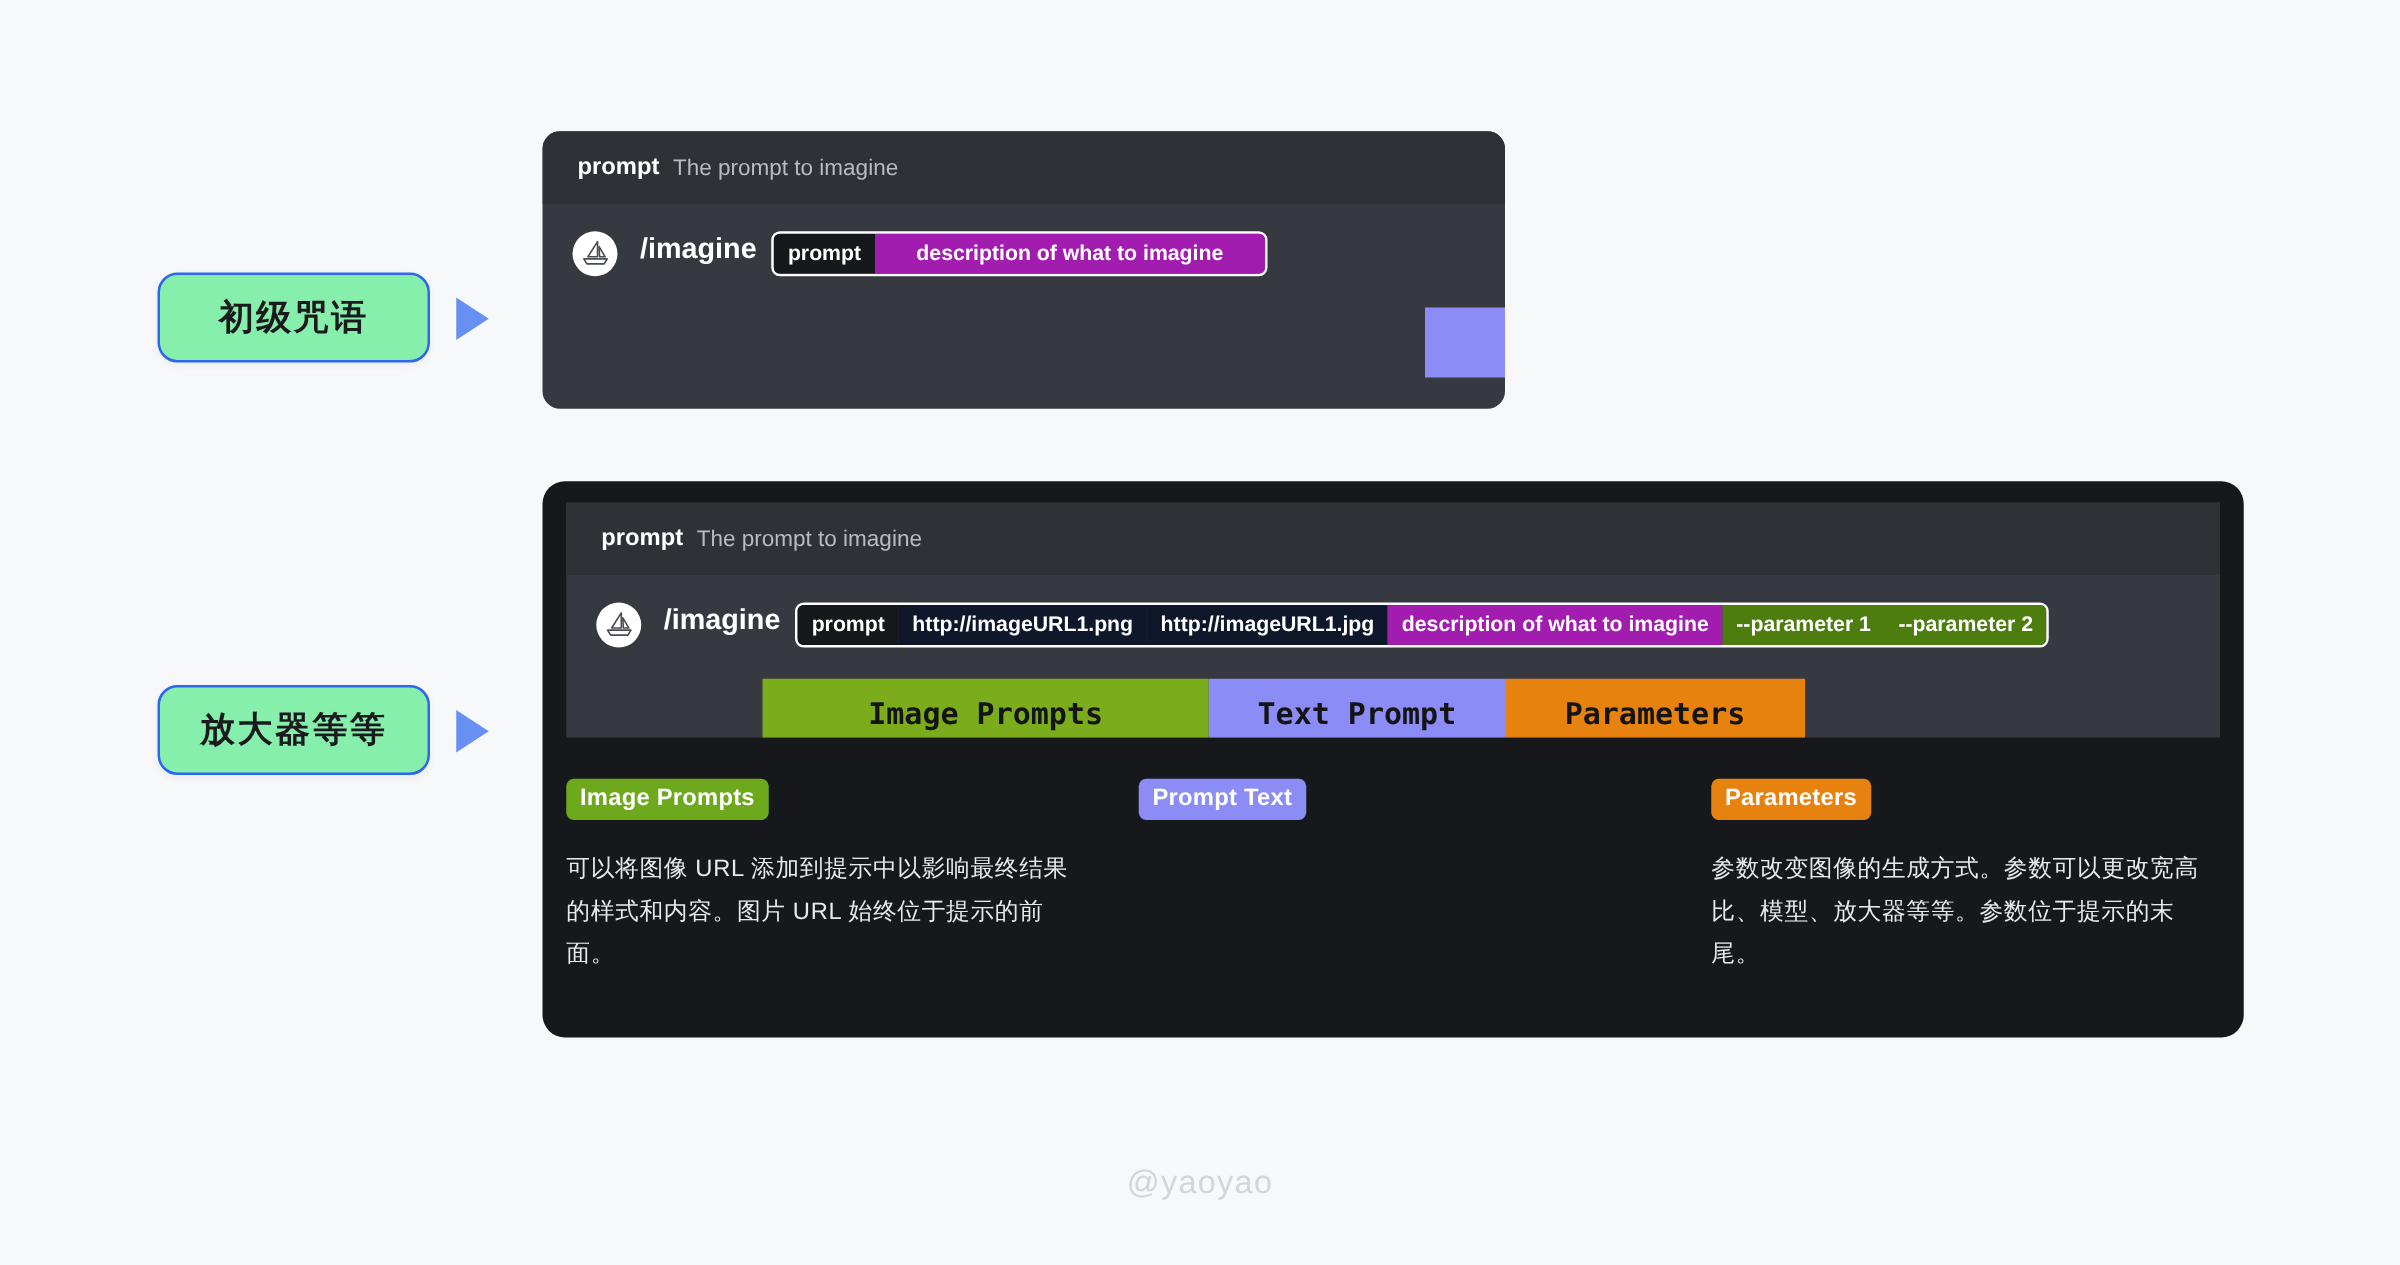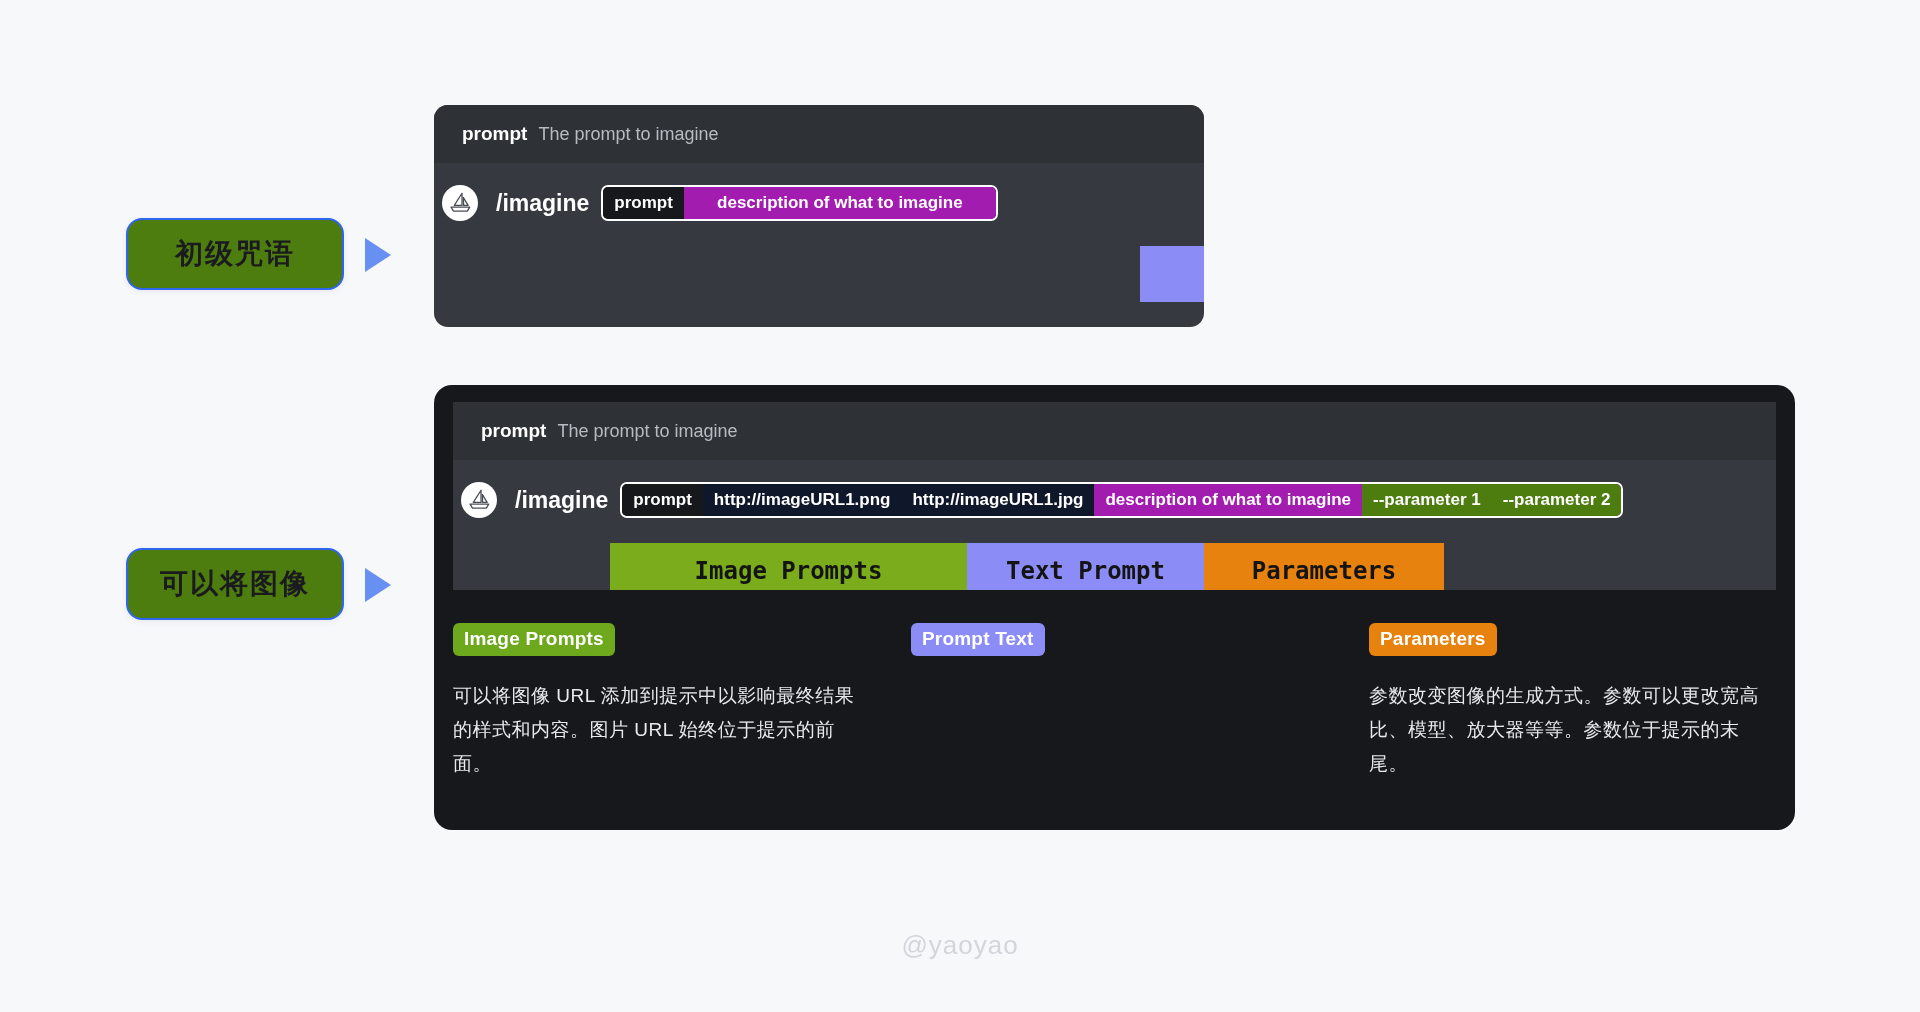--- a/index.html
+++ b/index.html
@@ -11,21 +11,21 @@
     height: 1012px;
     background: #f7f8fa;
     font-family: "Liberation Sans", "DejaVu Sans", sans-serif;
     position: relative;
     overflow: hidden;
   }
 
   
   .pill {
     position: absolute;
-    background: #4d7c0f;
+    background: #86efac;
     border: 2px solid #2f66f0;
     border-radius: 16px;
     display: flex;
     align-items: center;
     justify-content: center;
     box-sizing: border-box;
     box-shadow: 0 2px 6px rgba(40,70,160,.07);
   }
   .pill span {
     font-size: 28px;
@@ -74,22 +74,22 @@
     font-size: 18px;
     text-align: center;
   }
   .dc-body {
     position: relative;
     padding: 22px 0 0 0;
   }
 
   .cmd-row {
     display: flex;
-    align-items: center;
-    padding-left: 8px;
+    align-items: flex-start;
+    padding-left: 24px;
     border-radius: 12px;
   }
   .mj-avatar {
     width: 36px; height: 36px;
     border-radius: 50%;
     background: #ffffff;
     display: flex; align-items: center; justify-content: center;
     flex: 0 0 auto;
   }
   .mj-avatar svg { display: block; }
@@ -207,21 +207,21 @@
 </style>
 </head>
 <body>
 
 <div class="pill" id="pill-basic">
   <span>初级咒语</span>
 </div>
 <div class="arrow" id="arrow-basic"></div>
 
 <div class="pill" id="pill-advanced">
-  <span>可以将图像</span>
+  <span>放大器等等</span>
 </div>
 <div class="arrow" id="arrow-advanced"></div>
 
 <div class="dc-card" id="card-basic">
 
   <div class="dc-header">
     <span class="h-strong">prompt</span>
     <span class="h-sub">The prompt to imagine</span>
   </div>
 

